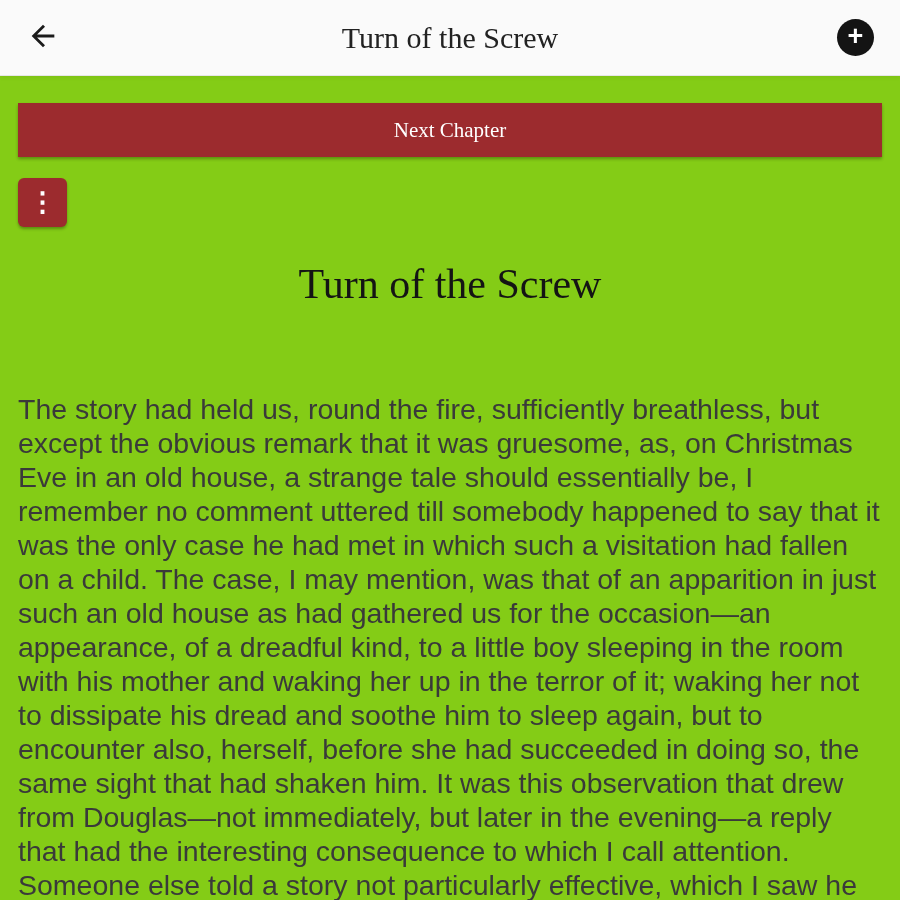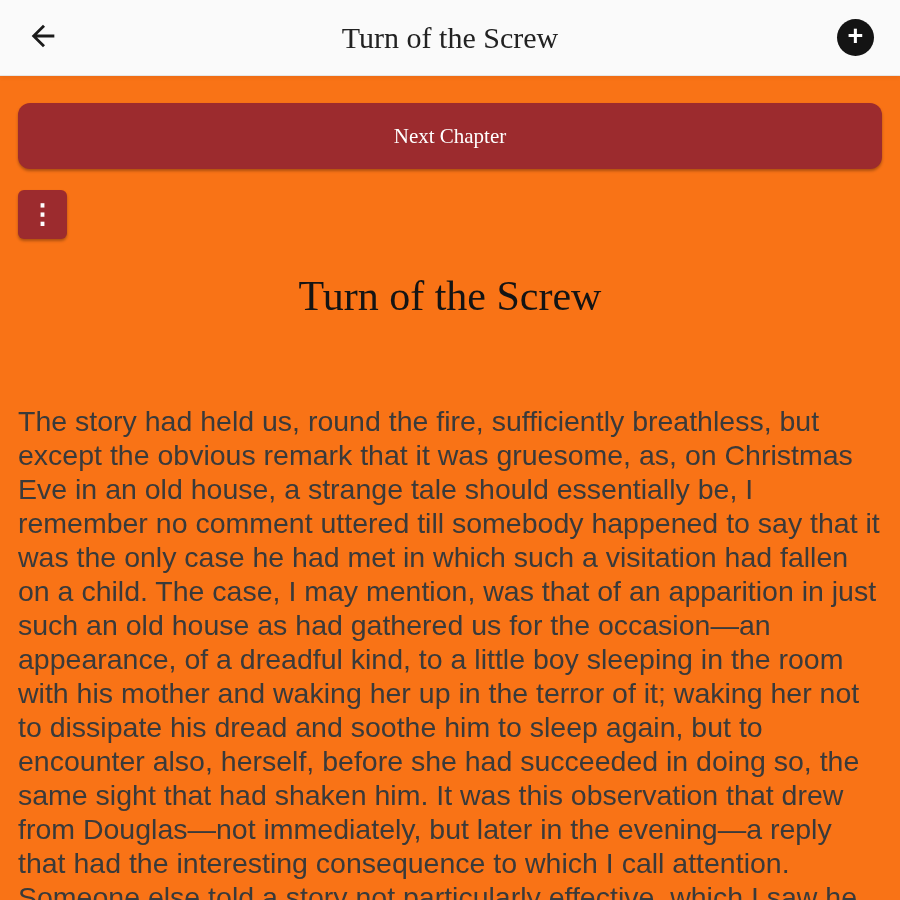--- a/index.html
+++ b/index.html
@@ -1,21 +1,21 @@
 <!DOCTYPE html>
 <html><head>
 <meta charset="utf-8">
 <style>
   * { margin: 0; padding: 0; box-sizing: border-box; }
   html, body { background: #ffffff; }
   .app {
     position: relative;
     width: 900px;
     height: 900px;
-    background: #f97316;
+    background: #84cc16;
     overflow: hidden;
     font-family: "Liberation Sans", sans-serif;
   }
 
   
   .header {
     position: relative;
     height: 76px;
     background: #fafafa;
     border-bottom: 1px solid #e6e6e6;
@@ -65,27 +65,27 @@
 
   
   .main { padding-top: 27px; }
 
   .next-chapter-button {
     display: flex;
     align-items: center;
     justify-content: center;
     margin: 0 18px;
     width: calc(100% - 36px);
-    height: 66px;
+    height: 54px;
     background: #9c2b2e;
     color: #ffffff;
     font-family: "Liberation Serif", serif;
     font-size: 21px;
     border: none;
-    border-radius: 12px;
+    border-radius: 0;
     box-shadow: 0 2px 3px rgba(0,0,0,0.3);
     cursor: pointer;
   }
 
   .menu-button {
     display: flex;
     align-items: center;
     justify-content: center;
     margin: 21px 0 0 18px;
     width: 49px;

